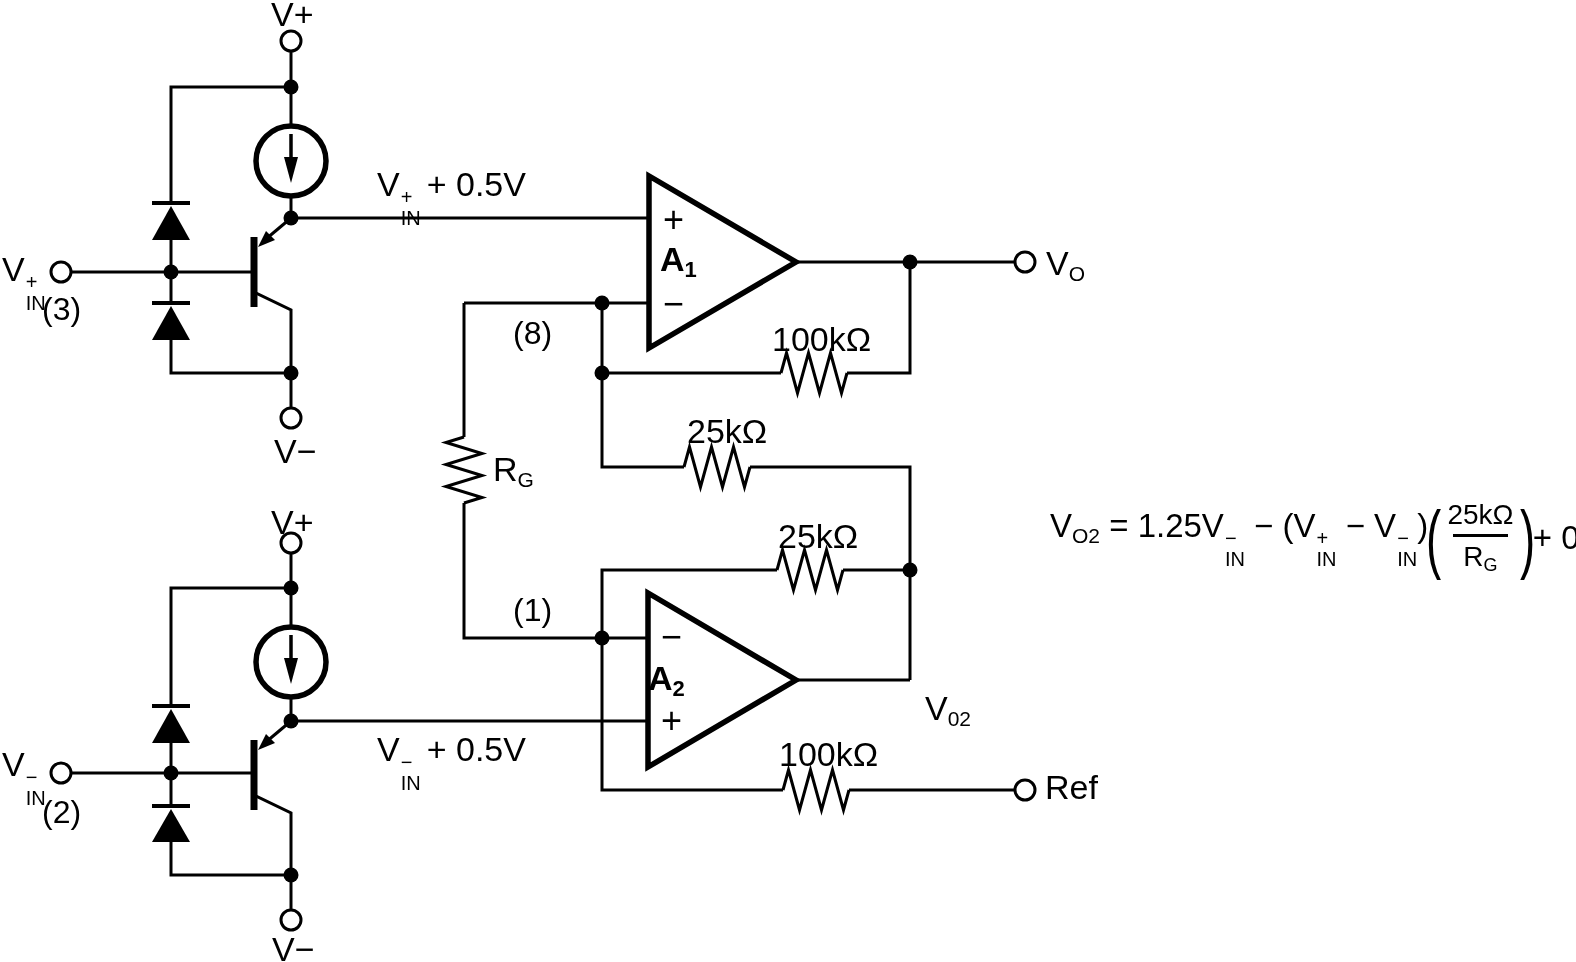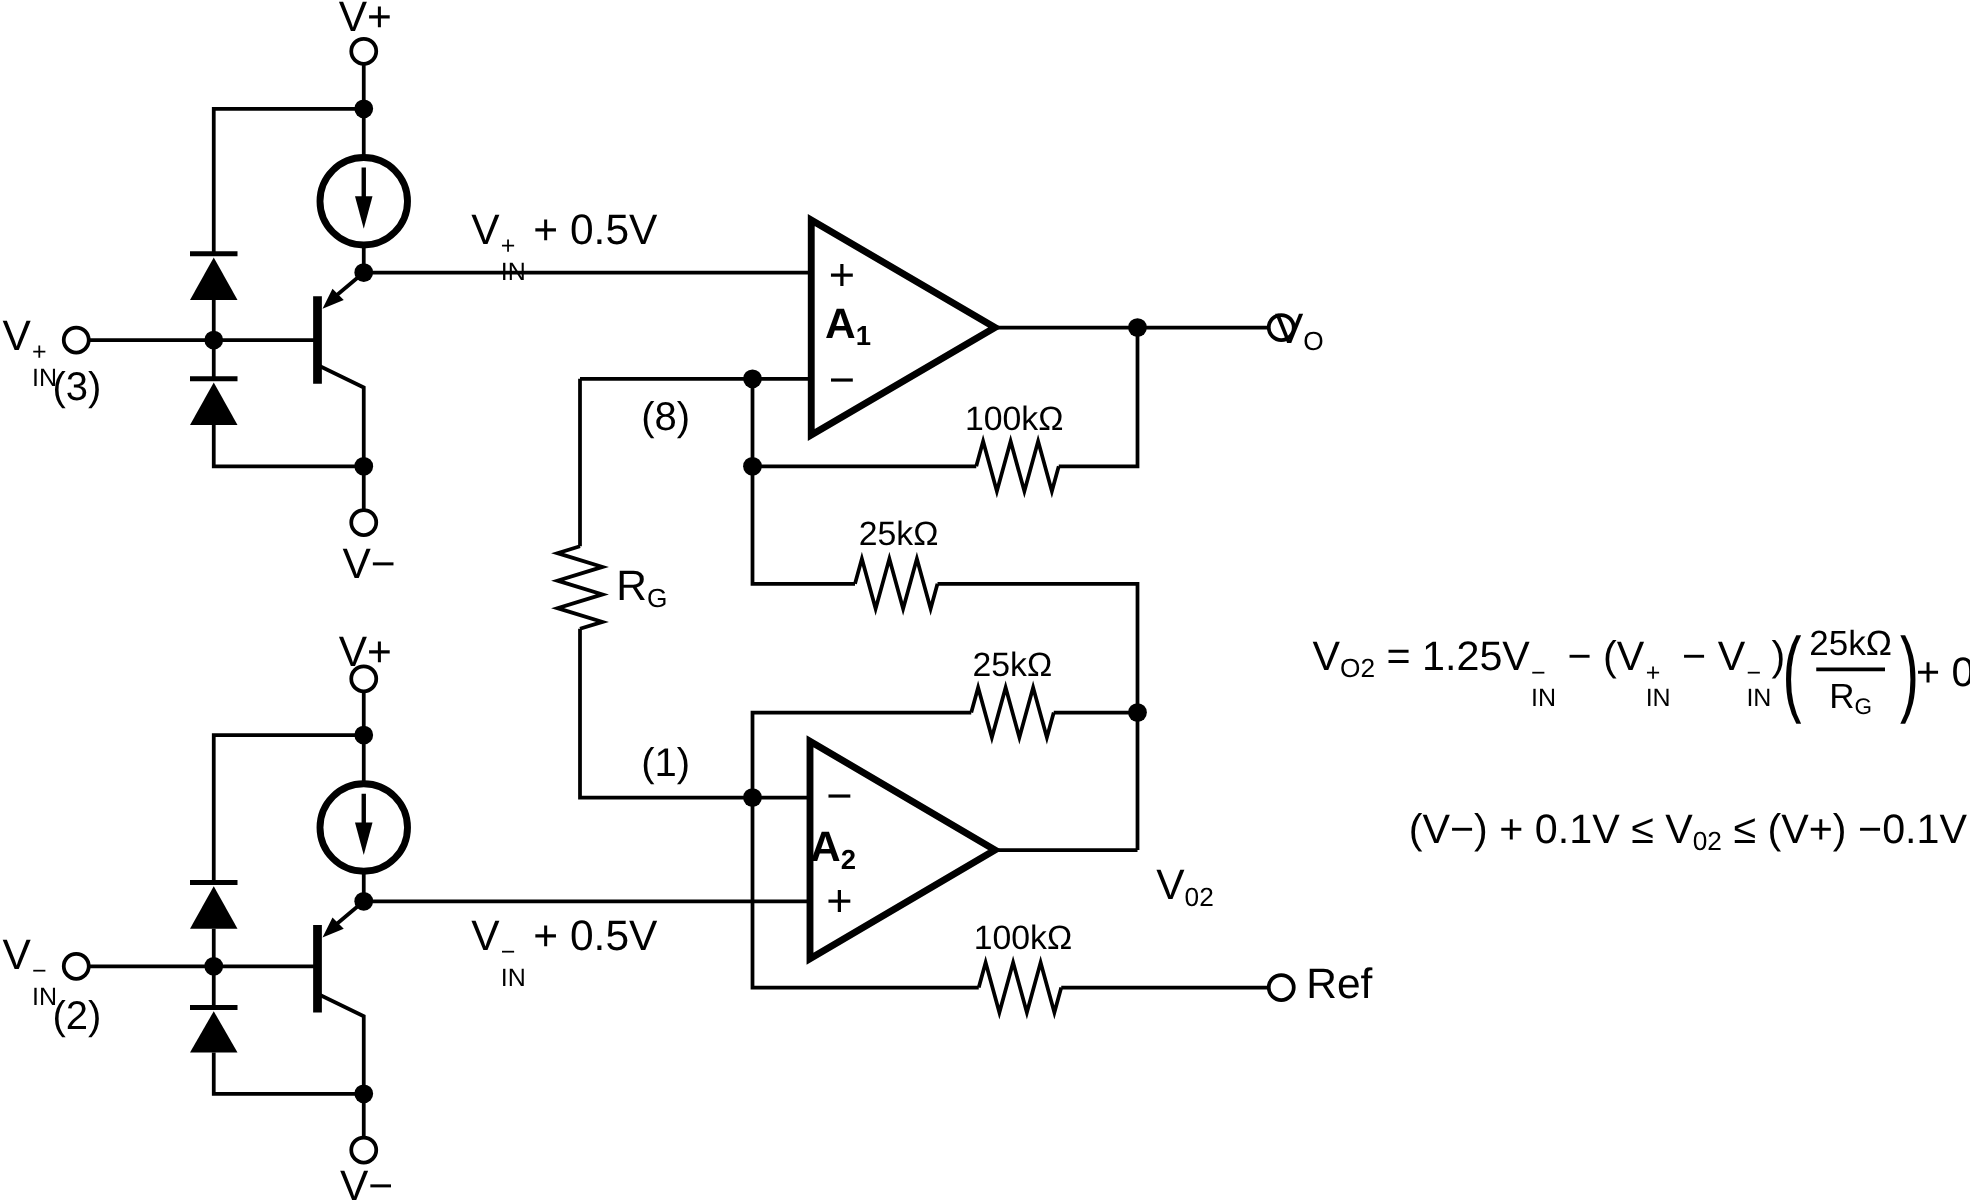--- a/index.html
+++ b/index.html
@@ -1,21 +1,21 @@
 <!DOCTYPE html>
 <html><head>
 <meta charset="utf-8">
 <style>
   html,body{margin:0;padding:0;background:#fff;}
   #figure{position:relative;width:1576px;height:962px;background:#fff;overflow:hidden;
           font-family:"Liberation Sans","DejaVu Sans",sans-serif;color:#000;}
   #schematic{position:absolute;left:0;top:0;}
   .lbl{position:absolute;font-size:34px;line-height:1;white-space:nowrap;}
   .pin{font-size:32px;}
-  .rl{font-size:27px;}
+  .rl{font-size:34px;}
   .sign{font-size:36px;}
   .bold{font-weight:bold;}
   .sb{font-size:21px;vertical-align:-0.28em;}
   .sbb{font-size:22px;vertical-align:-0.28em;font-weight:bold;}
   .stack{display:inline-flex;flex-direction:column;align-items:flex-start;
          font-size:20px;line-height:1.02;vertical-align:-0.42em;margin-left:1px;}
   .rest{margin-left:6px;text-align:right;}
   .eq1{position:absolute;left:1050px;top:492px;height:92px;display:flex;align-items:center;
        font-size:33px;white-space:nowrap;}
   .bigp{font-size:76px;line-height:0.9;display:inline-block;transform:scaleX(0.6);margin:0 -7px;font-weight:400;}
@@ -152,21 +152,21 @@
 
 <div class="lbl pin" style="left:513px;top:317px">(8)</div>
 <div class="lbl pin" style="left:513px;top:594px">(1)</div>
 <div class="lbl" style="left:493px;top:452px"><span>R</span><span class="sb">G</span></div>
 
 <div class="lbl rl" style="left:772px;top:322px">100kΩ</div>
 <div class="lbl rl" style="left:687px;top:414px">25kΩ</div>
 <div class="lbl rl" style="left:778px;top:519px">25kΩ</div>
 <div class="lbl rl" style="left:779px;top:737px">100kΩ</div>
 
-<div class="lbl" style="left:1020px;top:246px"><span>V</span><span class="sb">O</span></div>
+<div class="lbl" style="left:1046px;top:246px"><span>V</span><span class="sb">O</span></div>
 <div class="lbl" style="left:925px;top:691px"><span>V</span><span class="sb">02</span></div>
 <div class="lbl" style="left:1045px;top:770px">Ref</div>
 
 <div class="lbl sign" style="left:661px;top:619px">−</div>
 <div class="lbl sign" style="left:661px;top:703px">+</div>
 <div class="lbl bold" style="left:648px;top:661px"><span>A</span><span class="sbb">2</span></div>
 
 <div class="lbl" style="left:271px;top:505px">V+</div>
 <div class="lbl" style="left:2px;top:747px"><span>V</span><span class="stack">
         <span>−</span>
@@ -192,15 +192,14 @@
         </span><span>)</span></span>
   <span class="bigp">(</span>
   <span class="frac">
     <span class="num">25kΩ</span>
     <span class="den"><span>R</span><span class="sb" style="font-size:18px">G</span></span>
   </span>
   <span class="bigp">)</span>
   <span> + 0.6V</span>
 </div>
 
-<div class="lbl" style="left:1127px;top:646px;font-size:33px"><span>(V−) + 0.1V ≤ V</span><span class="sb">02</span><span> ≤ (V+) −0.1V</span></div>
 
 </div>
 
 </body></html>

